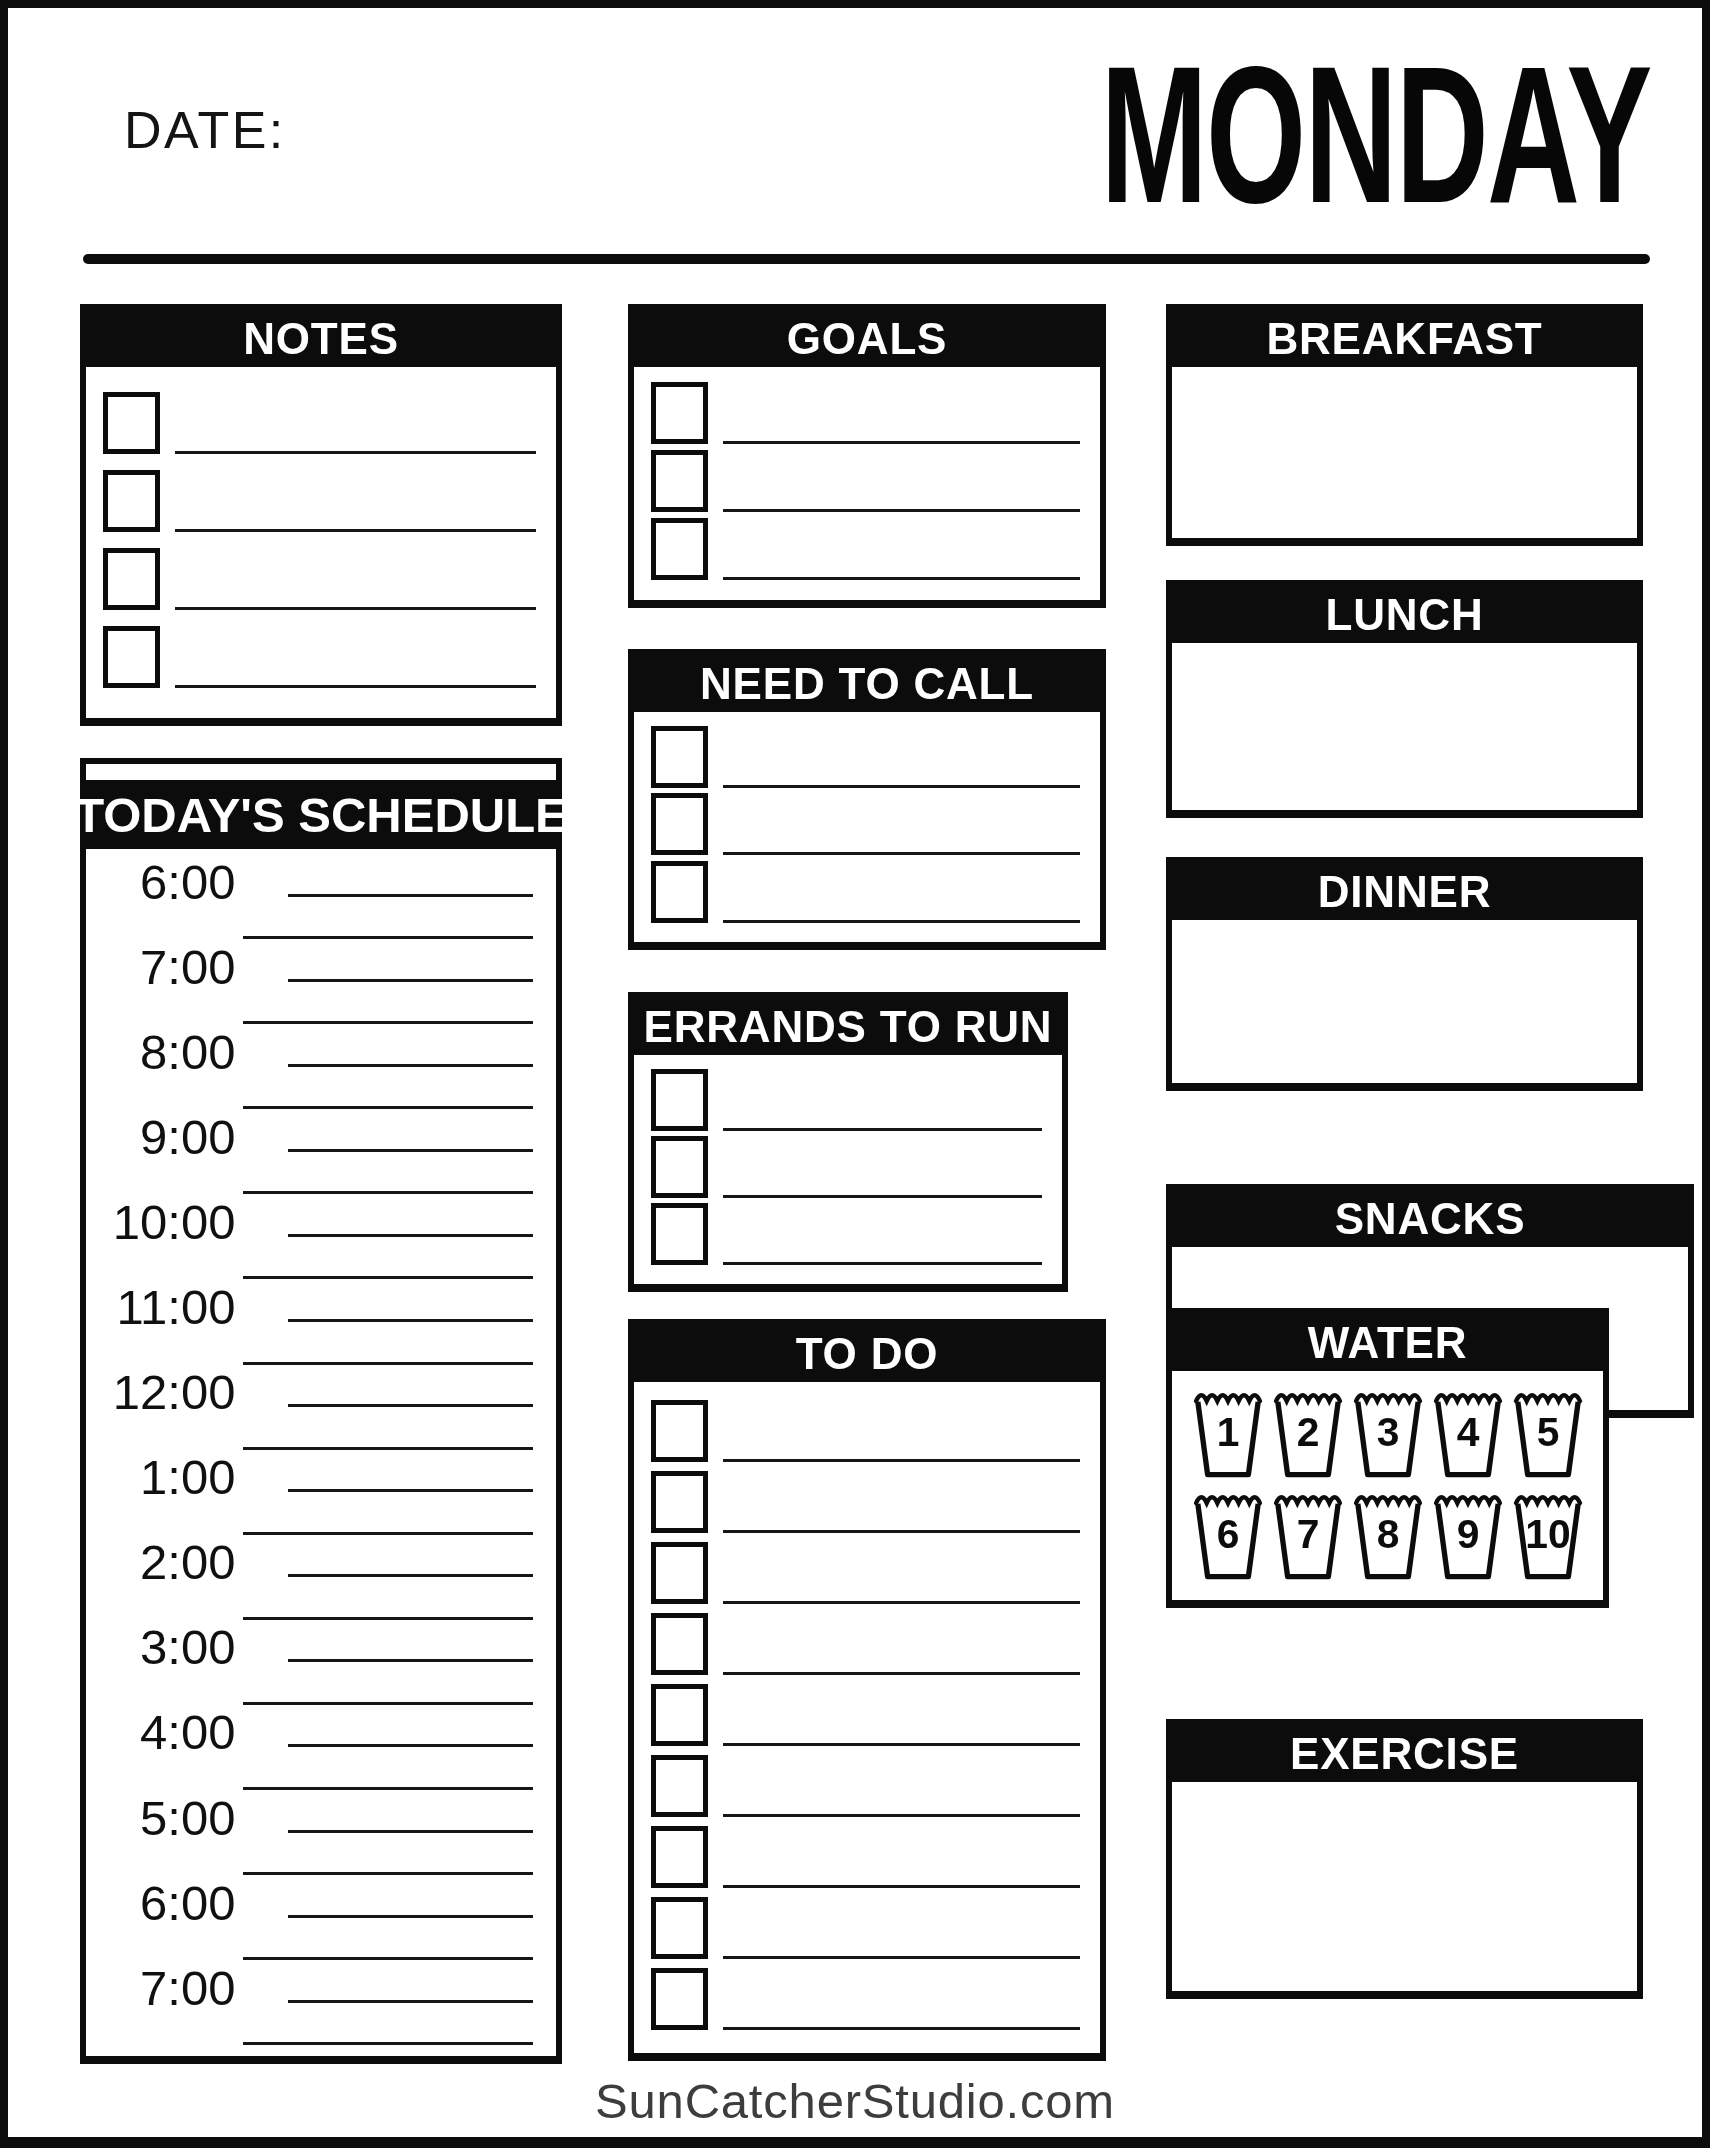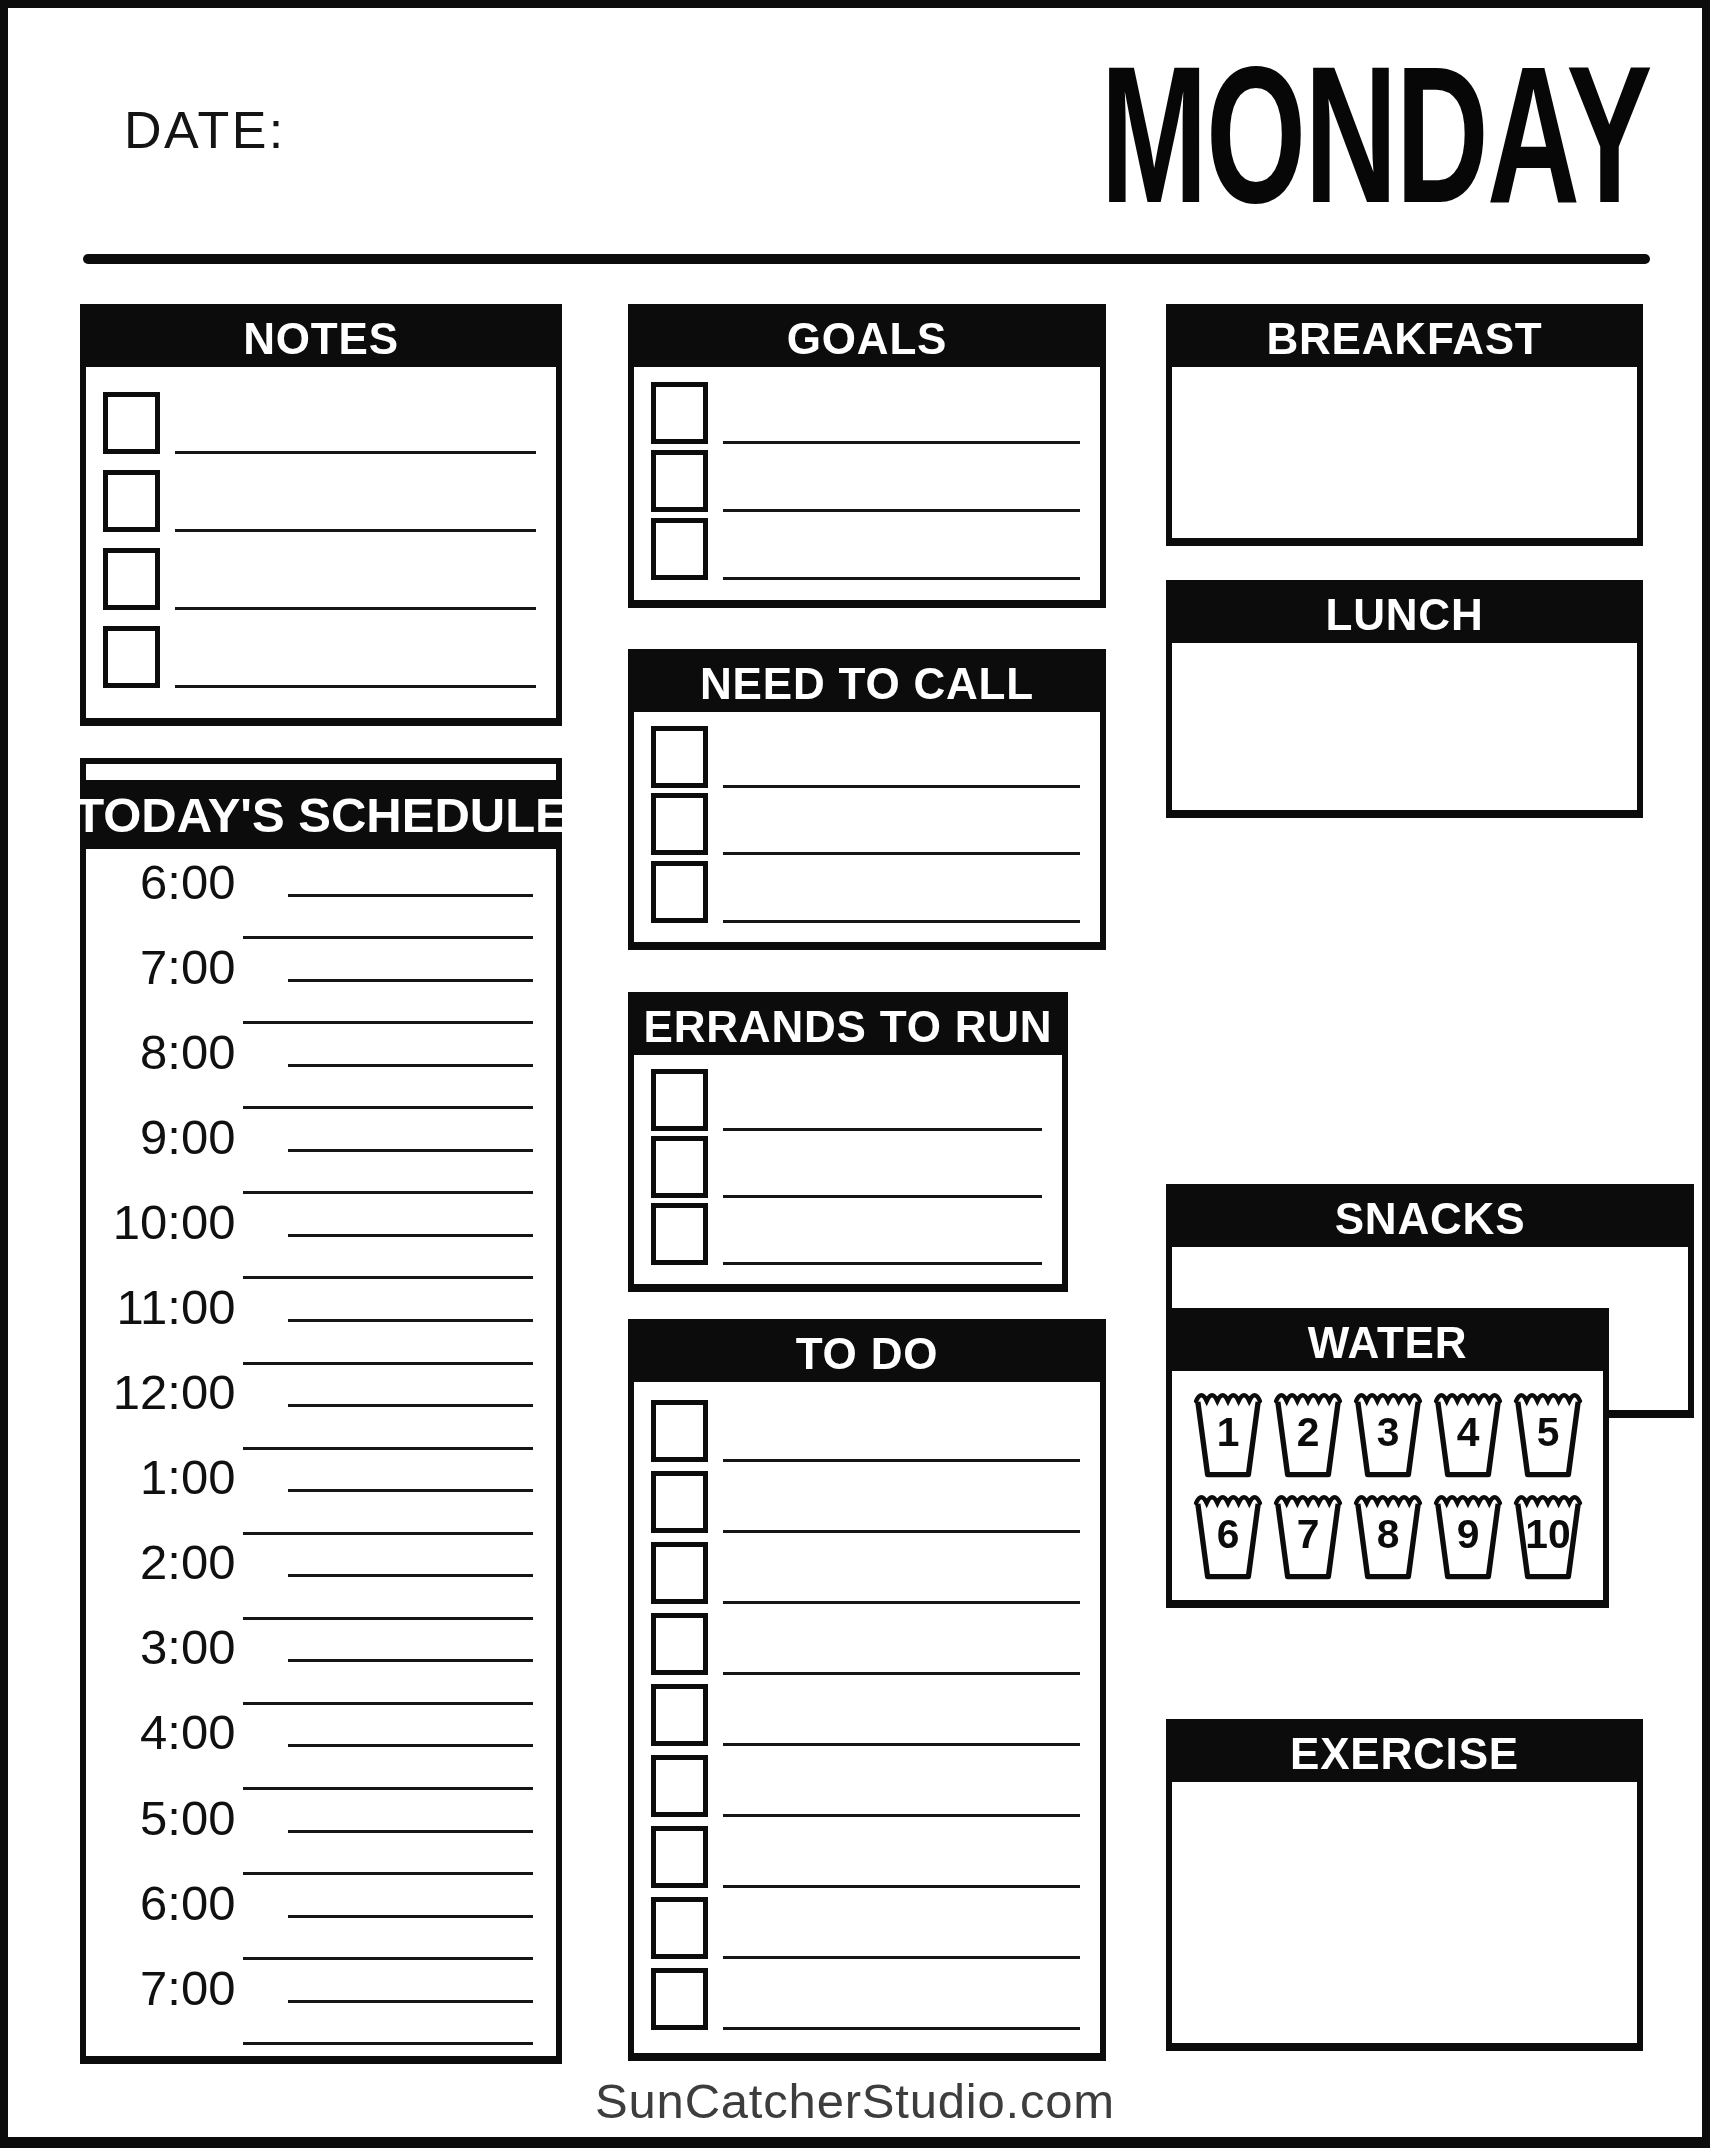--- a/index.html
+++ b/index.html
@@ -354,20 +354,26 @@
       </div>
   </section>
 
   <section class="box" style="left:1166px;top:580px;width:477px;height:238px">
     <header class="bar">
       <span>LUNCH</span>
     </header>
     <div class="body free-area"></div>
   </section>
 
+  <section class="box" style="left:1166px;top:857px;width:477px;height:234px">
+    <header class="bar">
+      <span>DINNER</span>
+    </header>
+    <div class="body free-area"></div>
+  </section>
 
   <section class="box" style="left:1166px;top:1184px;width:528px;height:234px">
     <header class="bar">
       <span>SNACKS</span>
     </header>
     <div class="body free-area"></div>
   </section>
 
   <section class="box" style="left:1166px;top:1308px;width:443px;height:300px">
     <header class="bar">
@@ -440,21 +446,21 @@
         <div class="cup">
           <svg viewBox="0 0 80 106">
             <path d="M6 18 L17 100 L63 100 L74 18" fill="none" stroke="var(--ink)" stroke-width="6" stroke-linejoin="round"></path>
             <path d="M4 17 Q10 4 16 17 Q22 4 28 17 Q34 4 40 17 Q46 4 52 17 Q58 4 64 17 Q70 4 76 17" fill="none" stroke="var(--ink)" stroke-width="5" stroke-linecap="round"></path>
             <text class="cup-num" x="40" y="68" text-anchor="middle">10</text>
           </svg>
         </div>
       </div>
   </section>
 
-  <section class="box" style="left:1166px;top:1719px;width:477px;height:332px">
+  <section class="box" style="left:1166px;top:1719px;width:477px;height:280px">
     <header class="bar">
       <span>EXERCISE</span>
     </header>
     <div class="body free-area"></div>
   </section>
 
   <div class="footer">SunCatcherStudio.com</div>
 </div>
 
 

